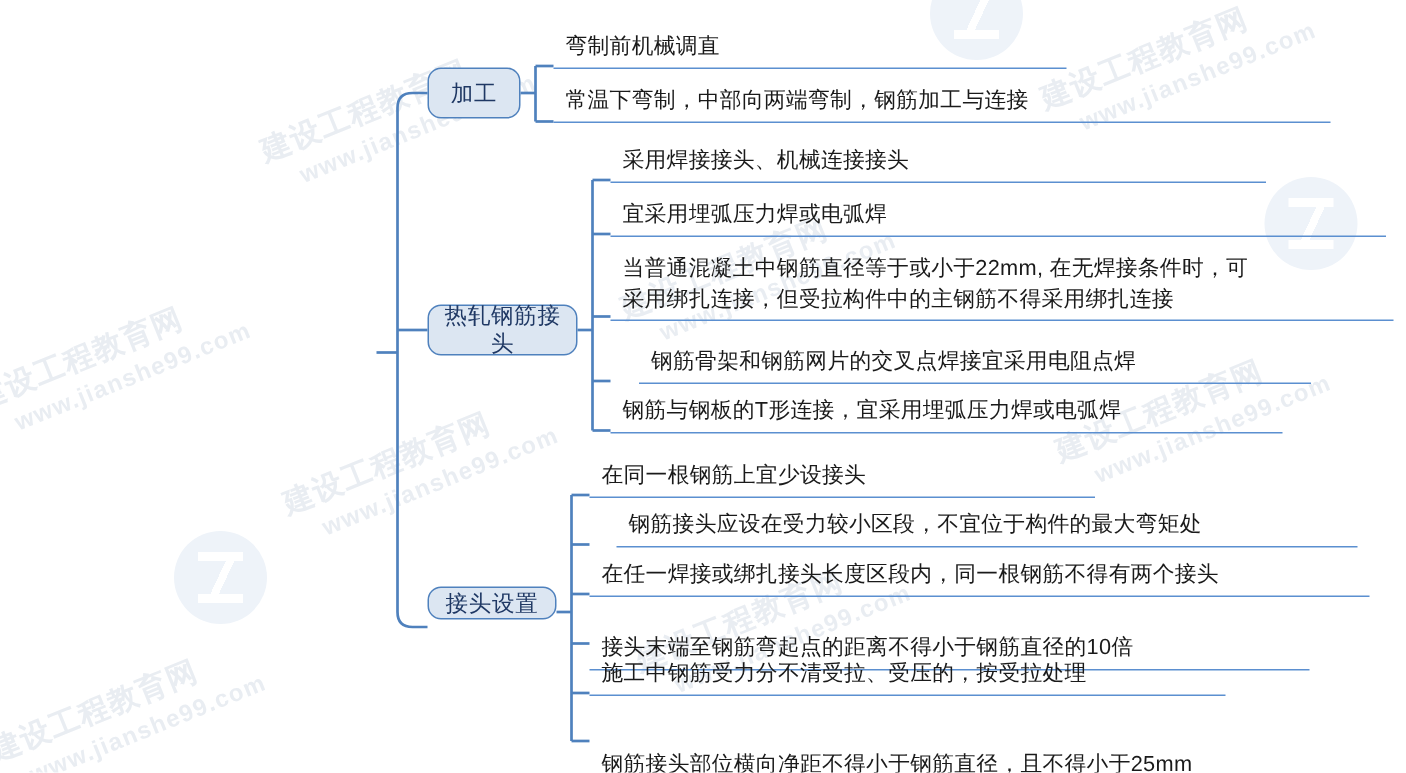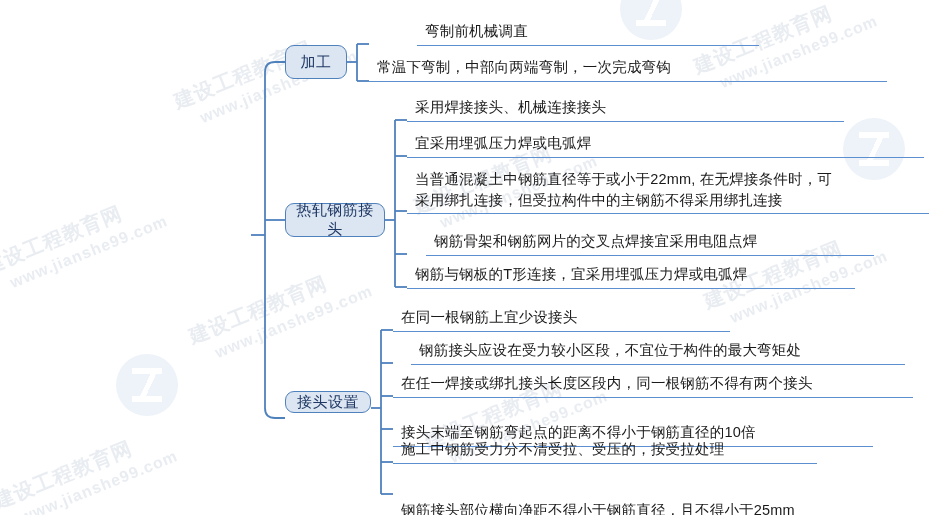--- a/index.html
+++ b/index.html
@@ -208,22 +208,22 @@
   </g>
 </svg>
 
 <div id="diagram">
 
 
   <div class="node branch-node" id="branch-node-0">加工</div>
   <div class="node branch-node" id="branch-node-1">热轧钢筋接头</div>
   <div class="node branch-node" id="branch-node-2">接头设置</div>
 
-  <div class="leaf" style="left:369px; top:19px; width:342px;margin-left:48px;">弯制前机械调直</div>
-  <div class="leaf" style="left:369px; top:55px; width:518px;">常温下弯制，中部向两端弯制，一次完成弯钩</div>
+  <div class="leaf" style="left:369px; top:19px; width:342px;">弯制前机械调直</div>
+  <div class="leaf" style="left:369px; top:55px; width:518px;">常温下弯制，中部向两端弯制，钢筋加工与连接</div>
 
   <div class="leaf" style="left:407px; top:95px; width:437px;">采用焊接接头、机械连接接头</div>
   <div class="leaf" style="left:407px; top:131px; width:517px;">宜采用埋弧压力焊或电弧焊</div>
   <div class="leaf" style="left:407px; top:167px; width:522px;">当普通混凝土中钢筋直径等于或小于22mm, 在无焊接条件时，可
 采用绑扎连接，但受拉构件中的主钢筋不得采用绑扎连接</div>
   <div class="leaf" style="left:407px; top:229px; width:448px;margin-left:19px;">钢筋骨架和钢筋网片的交叉点焊接宜采用电阻点焊</div>
   <div class="leaf" style="left:407px; top:262px; width:448px;">钢筋与钢板的T形连接，宜采用埋弧压力焊或电弧焊</div>
 
   <div class="leaf" style="left:393px; top:305px; width:337px;">在同一根钢筋上宜少设接头</div>
   <div class="leaf" style="left:411px; top:338px; width:494px;">钢筋接头应设在受力较小区段，不宜位于构件的最大弯矩处</div>

